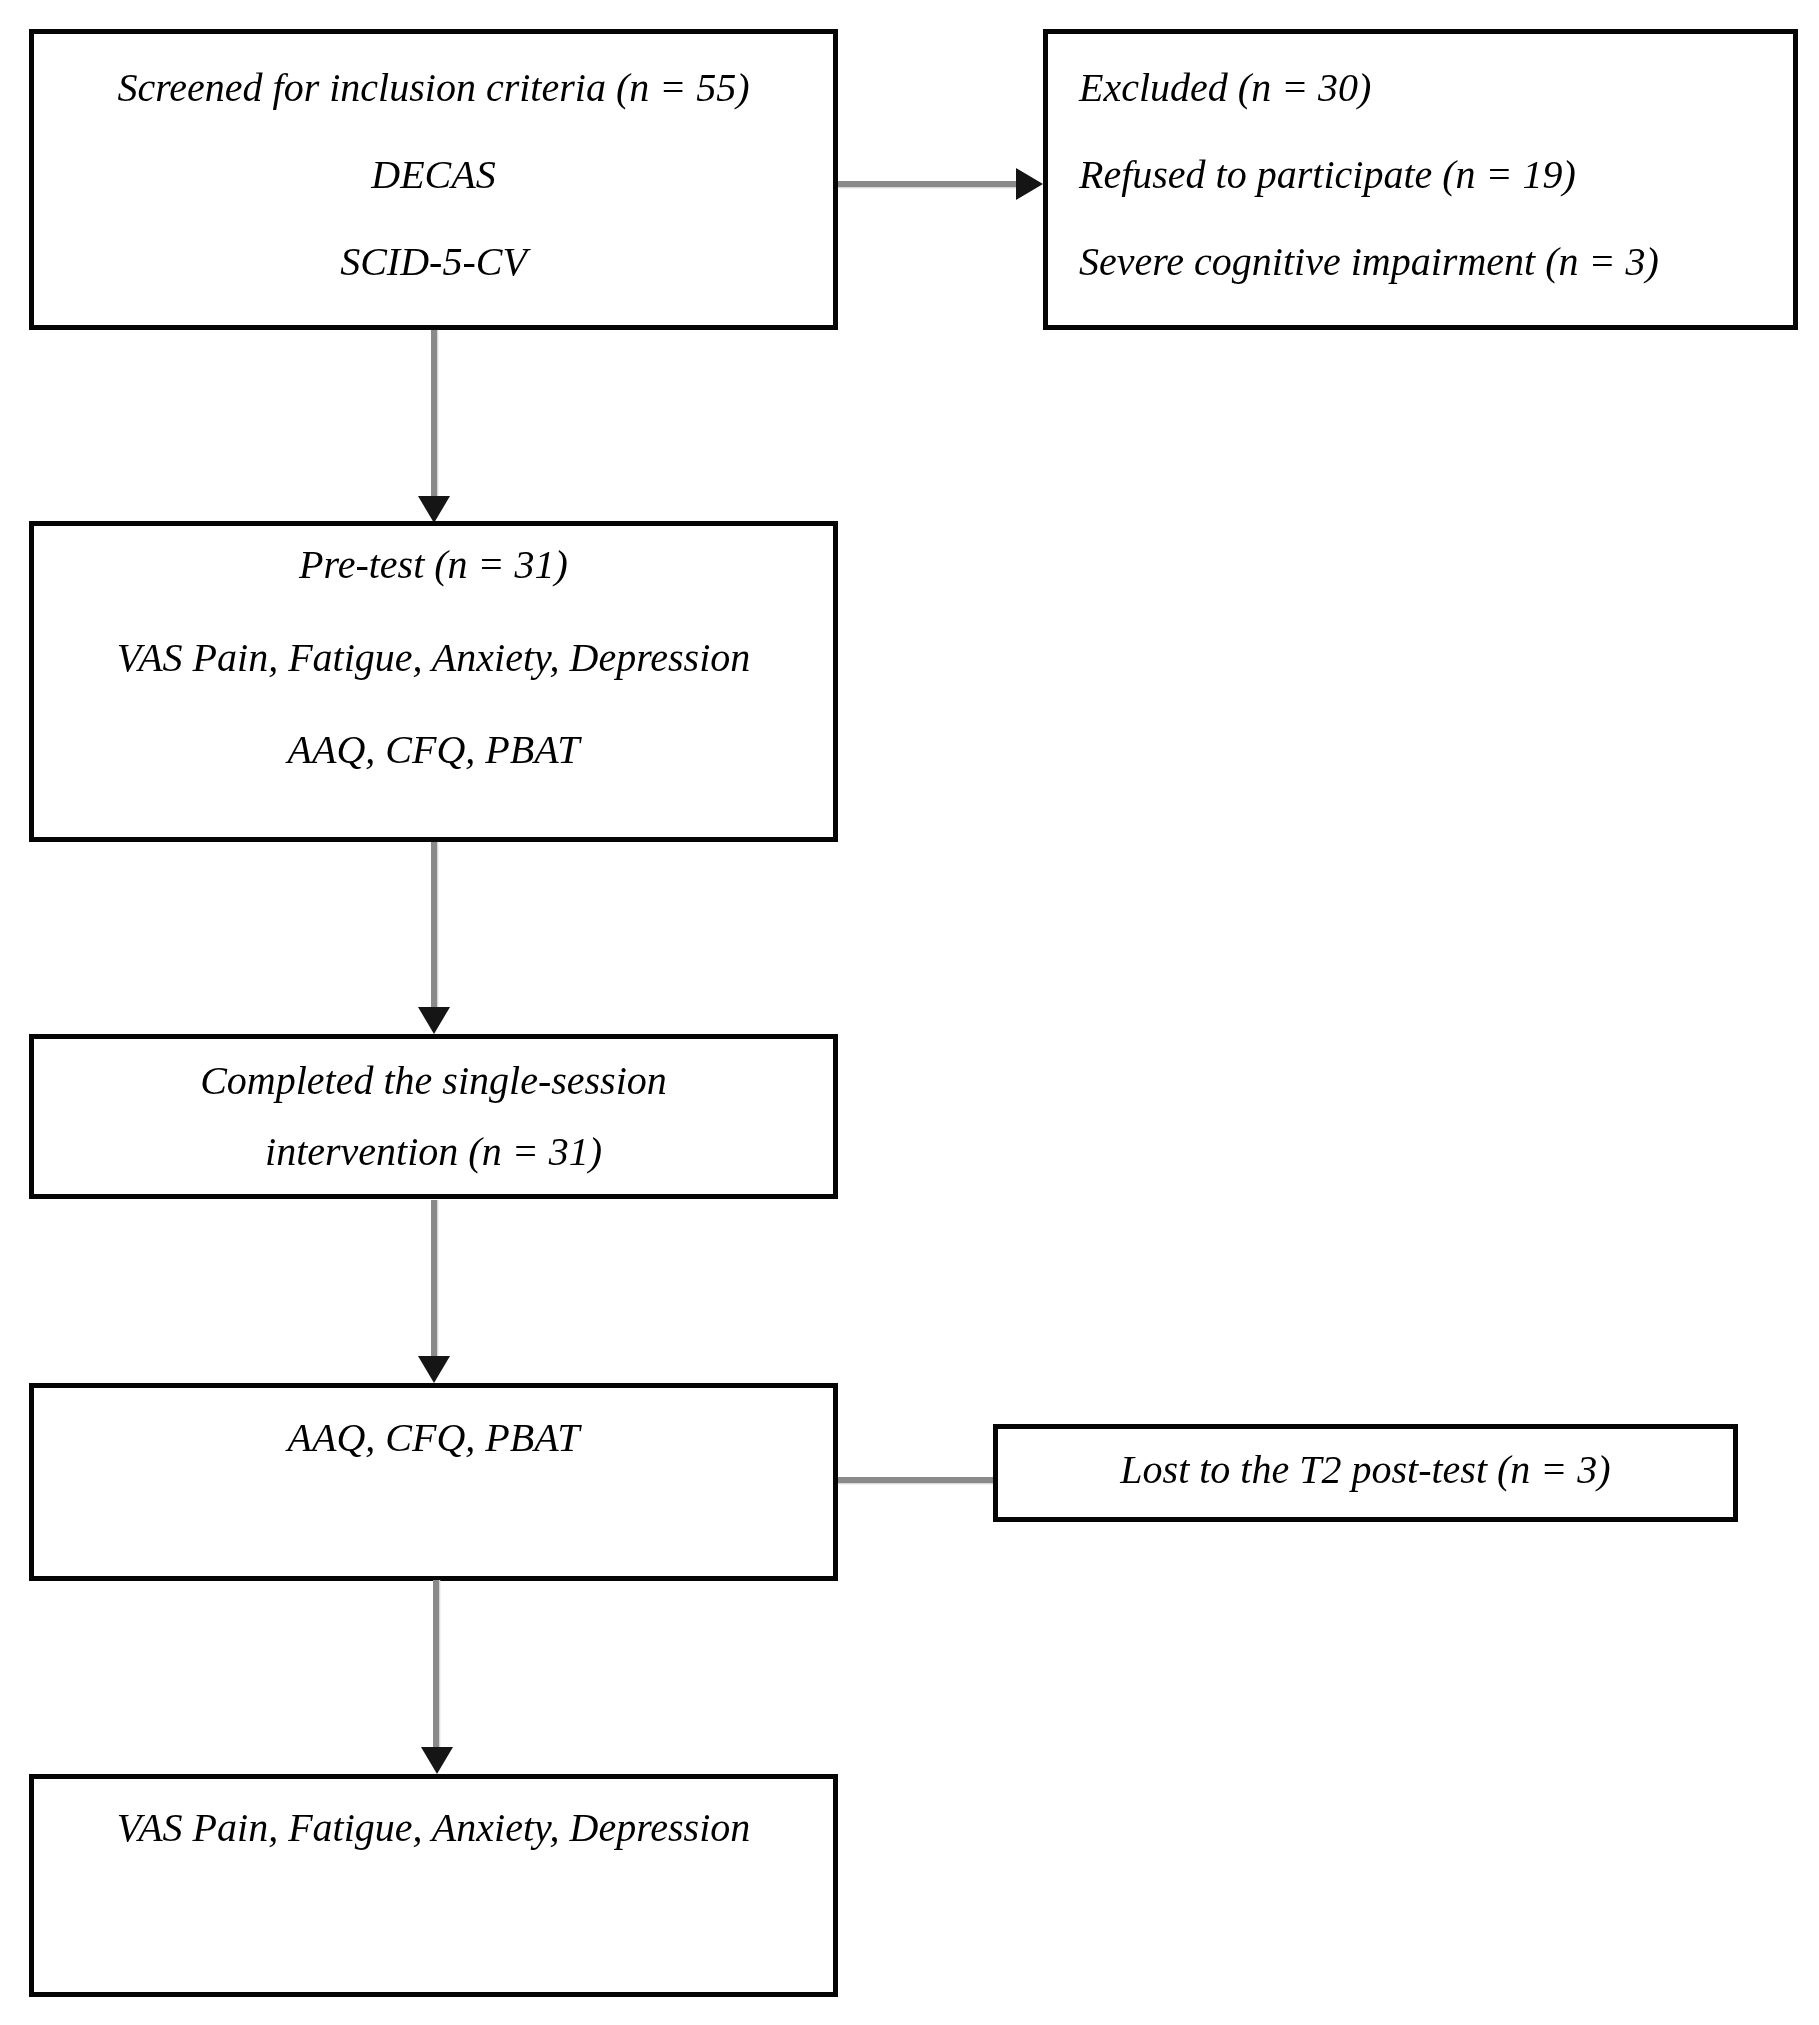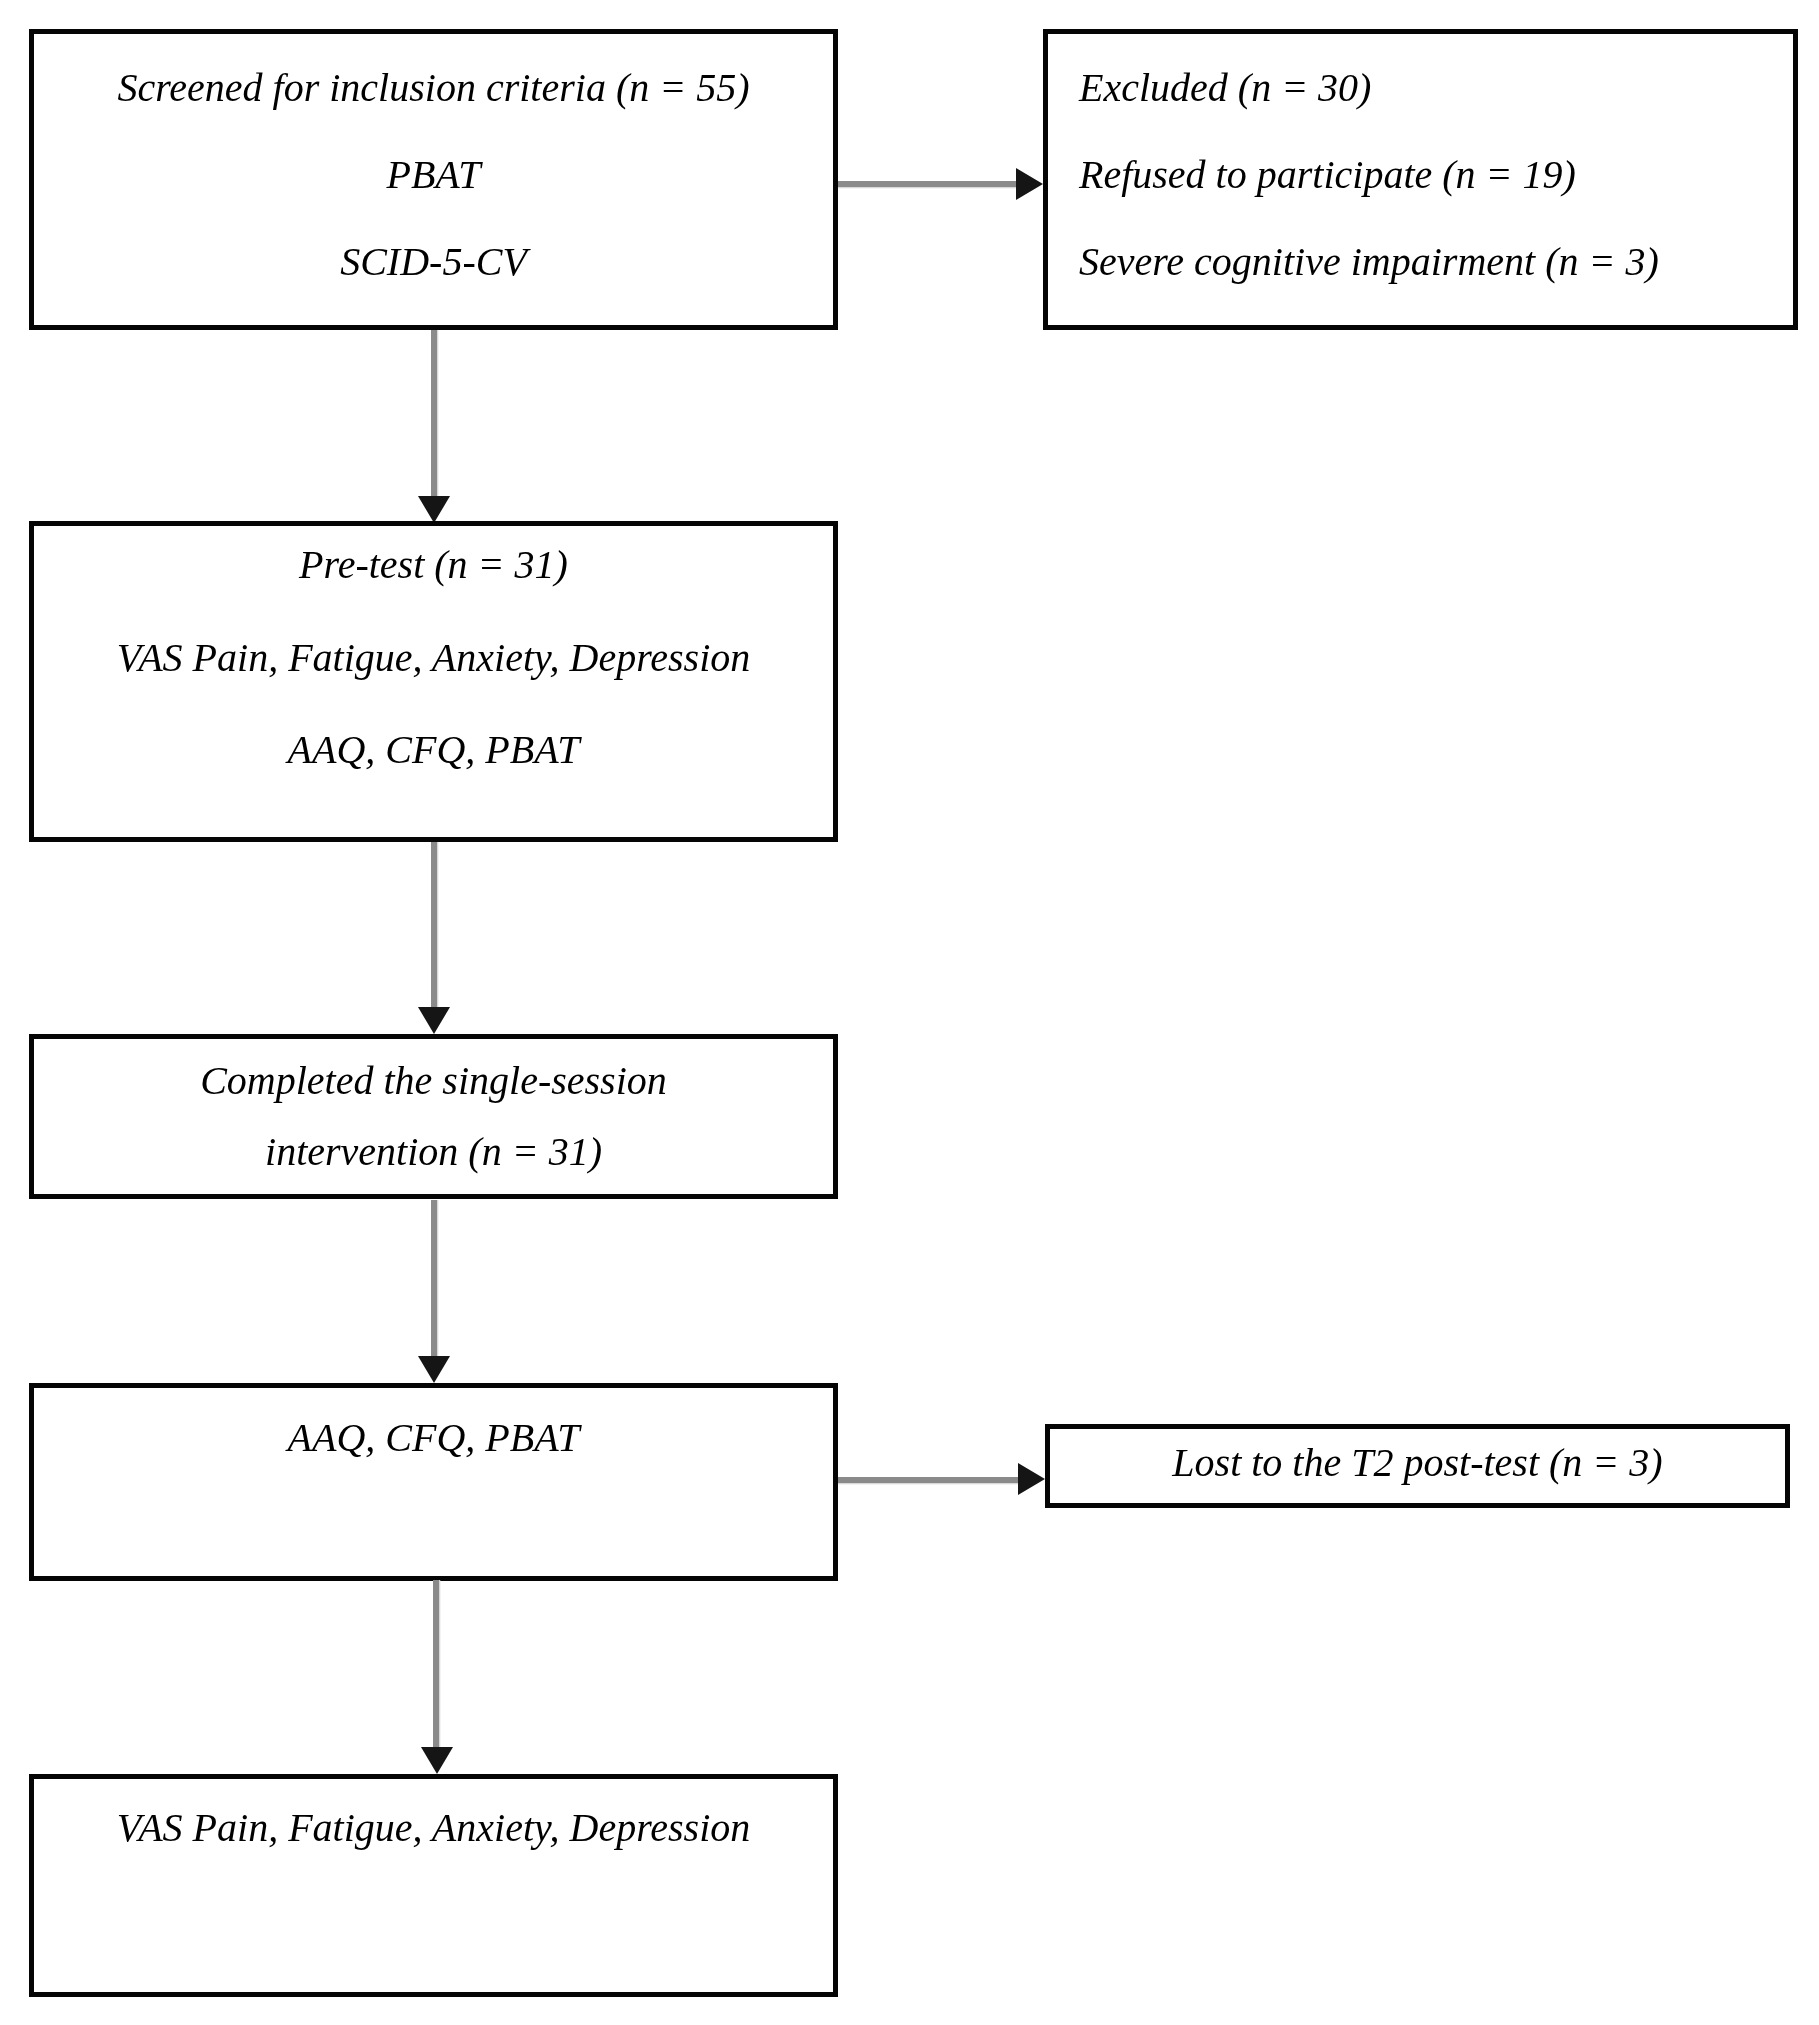--- a/index.html
+++ b/index.html
@@ -59,21 +59,21 @@
     border-left: 27px solid #151515;
   }
 </style>
 </head>
 <body>
 
 <div id="canvas">
 
   <div class="box center between" style="left:29px; top:29px; width:809px; height:301px; padding:31px 9.6px 40px;">
     <div class="line">Screened for inclusion criteria (n = 55)</div>
-    <div class="line">PBAT</div>
+    <div class="line">DECAS</div>
     <div class="line">SCID-5-CV</div>
   </div>
 
   <div class="box leftalign between" style="left:1043px; top:29px; width:755px; height:301px; padding:31px 9.6px 40px 31px;">
     <div class="line">Excluded (n = 30)</div>
     <div class="line">Refused to participate (n = 19)</div>
     <div class="line">Severe cognitive impairment (n = 3)</div>
   </div>
 
   <div class="shaft-h" style="left:838px; top:181px; width:181px;"></div>
@@ -99,21 +99,21 @@
   <div class="shaft-v" style="left:431px; top:1200px; height:158px;"></div>
   <div class="head-down" style="left:418px; top:1356px;"></div>
 
   <div class="box center between" style="left:29px; top:1383px; width:809px; height:198px; padding:27px 6.4px 31px;">
     <div class="line">AAQ, CFQ, PBAT</div>
   </div>
 
   <div class="shaft-h" style="left:838px; top:1477px; width:181px;"></div>
   <div class="head-right" style="left:1018px; top:1463px;"></div>
 
-  <div class="box center middle" style="left:1045px; top:1424px; width:745px; height:84px; padding:6.4px 6.4px 13px;text-align:center;">
+  <div class="box center middle" style="left:993px; top:1424px; width:745px; height:98px; padding:6.4px 6.4px 13px;text-align:center;">
     <div class="line">Lost to the T2 post-test (n = 3)</div>
   </div>
 
   <div class="shaft-v" style="left:433px; top:1580px; height:168px;"></div>
   <div class="head-down" style="left:421px; top:1747px;"></div>
 
   <div class="box center between" style="left:29px; top:1774px; width:809px; height:223px; padding:26px 6.4px 58px;">
     <div class="line">VAS Pain, Fatigue, Anxiety, Depression</div>
   </div>
 

